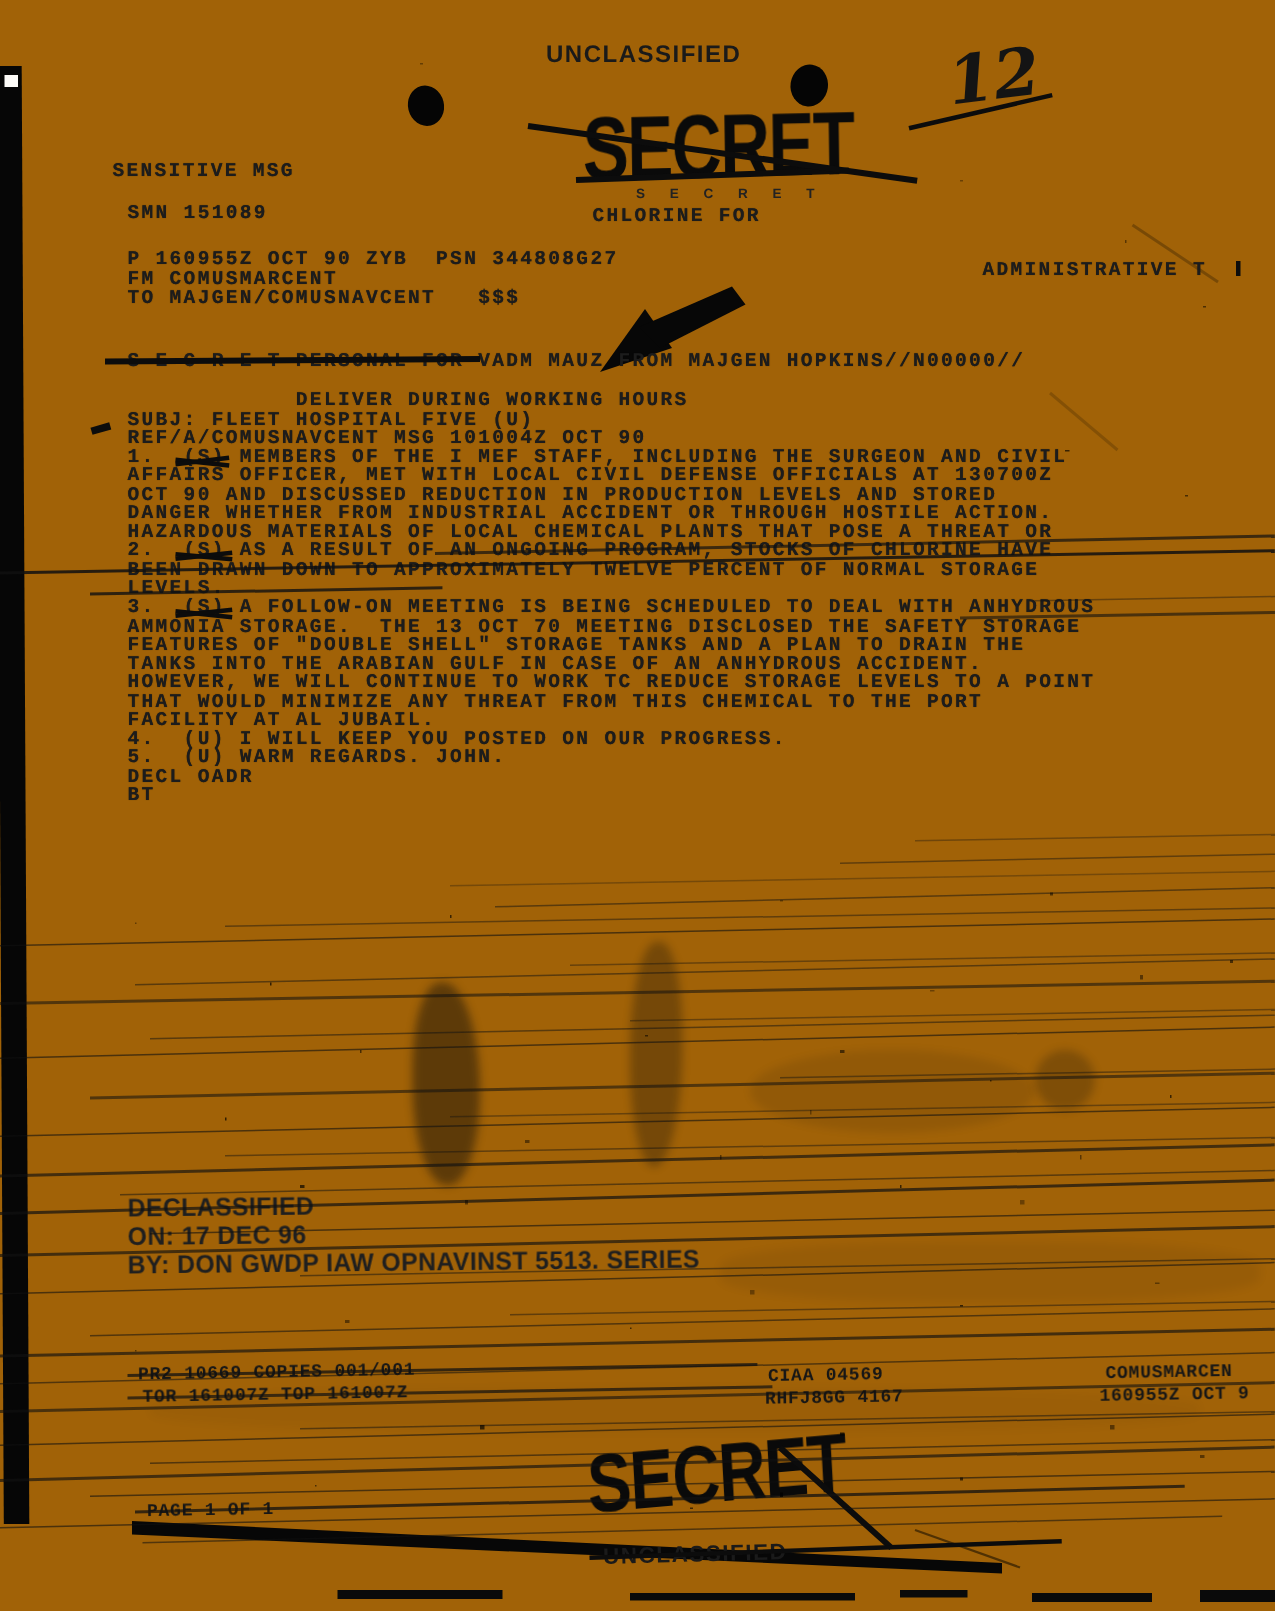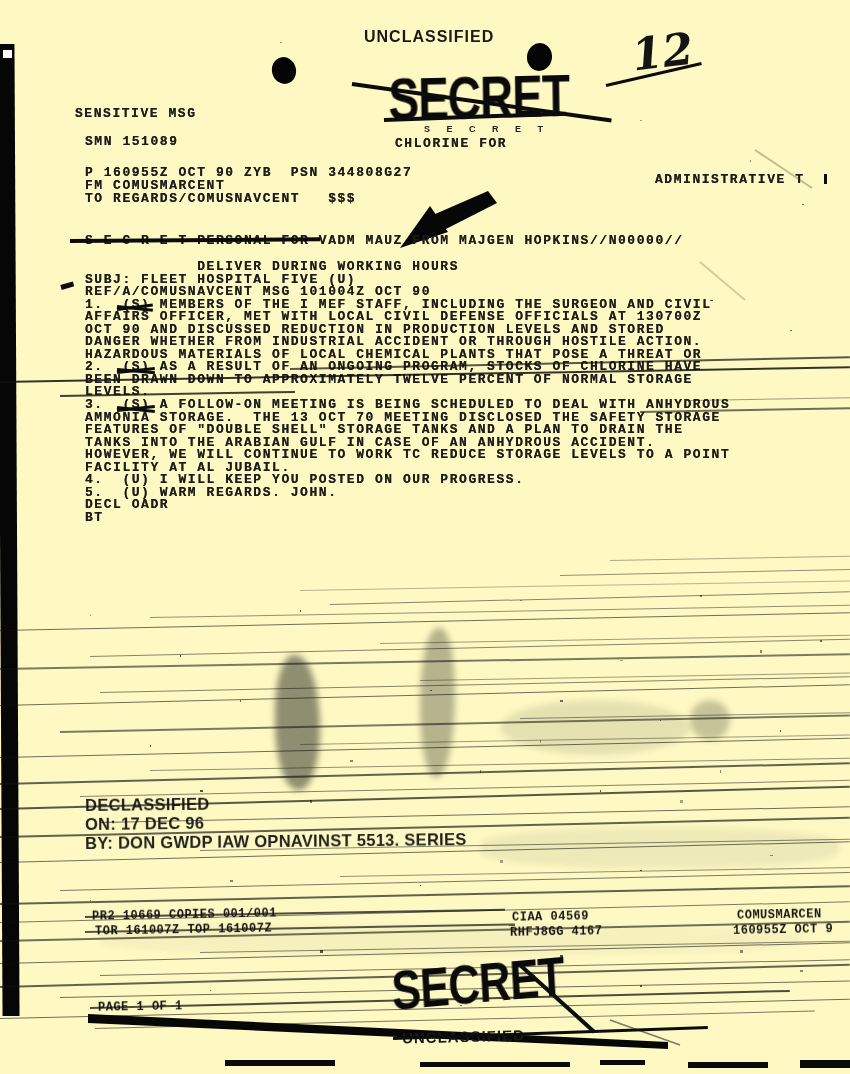--- a/index.html
+++ b/index.html
@@ -1,18 +1,18 @@
 <!DOCTYPE html>
 <html><head>
 <meta charset="utf-8">
 <style>
   html,body{margin:0;padding:0;background:#ffffff;}
   .page{
     position:relative; width:850px; height:1074px; overflow:hidden;
-    background:#fef9c3;
+    background:#a16207;
     font-family:"Liberation Mono","DejaVu Sans Mono",monospace;
     color:#1b1b1b;
     text-decoration:underline;
   }
   .mono{
     position:absolute; white-space:pre;
     font-family:"Liberation Mono","DejaVu Sans Mono",monospace;
     font-weight:bold; font-size:13px; letter-spacing:1.55px; color:#1c1c1c;
     text-shadow:0 0 0.5px rgba(20,20,20,.8);
   }
@@ -93,21 +93,21 @@
   <div class="hw" style="left:632px;top:26px;">12</div>
   <div class="strike" style="left:606px;top:84px;width:98px;height:3px;transform:rotate(-13deg);"></div>
 
   <div class="mono" style="left:75px;top:106px;">SENSITIVE MSG</div>
   <div class="mono" style="left:85px;top:134px;">SMN 151089</div>
   <div class="mono" style="left:395px;top:136px;">CHLORINE FOR</div>
   <div class="mono" style="left:85px;top:165px;">P 160955Z OCT 90 ZYB  PSN 344808G27</div>
   <div class="mono" style="left:655px;top:172px;">ADMINISTRATIVE T</div>
   <div class="strike" style="left:824px;top:174px;width:3px;height:10px;"></div>
   <div class="mono" style="left:85px;top:178px;">FM COMUSMARCENT</div>
-  <div class="mono" style="left:85px;top:191px;">TO REGARDS/COMUSNAVCENT   $$$</div>
+  <div class="mono" style="left:85px;top:191px;">TO MAJGEN/COMUSNAVCENT   $$$</div>
 
   <svg style="left:398px;top:190px;" width="100" height="60" viewBox="0 0 100 60">
     <polygon points="2,58 32,16 50,42" fill="#070707"></polygon>
     <polygon points="28,28 90,1 99,13 42,42" fill="#070707"></polygon>
   </svg>
 
   <div class="mono" style="left:85px;top:233px;">S E C R E T PERSONAL FOR VADM MAUZ FROM MAJGEN HOPKINS//N00000//</div>
   <div class="strike" style="left:70px;top:239px;width:250px;height:4px;transform:rotate(-.4deg);"></div>
 
   <div class="strike" style="left:61px;top:285px;width:13px;height:5px;transform:rotate(-16deg);"></div>
@@ -122,20 +122,21 @@
       <div class="body-line">DANGER WHETHER FROM INDUSTRIAL ACCIDENT OR THROUGH HOSTILE ACTION.</div>
       <div class="body-line">HAZARDOUS MATERIALS OF LOCAL CHEMICAL PLANTS THAT POSE A THREAT OR</div>
       <div class="body-line">2.  (S) AS A RESULT OF AN ONGOING PROGRAM, STOCKS OF CHLORINE HAVE</div>
       <div class="body-line">BEEN DRAWN DOWN TO APPROXIMATELY TWELVE PERCENT OF NORMAL STORAGE</div>
       <div class="body-line">LEVELS.</div>
       <div class="body-line">3.  (S) A FOLLOW-ON MEETING IS BEING SCHEDULED TO DEAL WITH ANHYDROUS</div>
       <div class="body-line">AMMONIA STORAGE.  THE 13 OCT 70 MEETING DISCLOSED THE SAFETY STORAGE</div>
       <div class="body-line">FEATURES OF "DOUBLE SHELL" STORAGE TANKS AND A PLAN TO DRAIN THE</div>
       <div class="body-line">TANKS INTO THE ARABIAN GULF IN CASE OF AN ANHYDROUS ACCIDENT.</div>
       <div class="body-line">HOWEVER, WE WILL CONTINUE TO WORK TC REDUCE STORAGE LEVELS TO A POINT</div>
+      <div class="body-line">THAT WOULD MINIMIZE ANY THREAT FROM THIS CHEMICAL TO THE PORT</div>
       <div class="body-line">FACILITY AT AL JUBAIL.</div>
       <div class="body-line">4.  (U) I WILL KEEP YOU POSTED ON OUR PROGRESS.</div>
       <div class="body-line">5.  (U) WARM REGARDS. JOHN.</div>
       <div class="body-line">DECL OADR</div>
       <div class="body-line">BT</div>
     </div>
 
   <div class="strike" style="left:117px;top:305px;width:36px;height:3px;transform:rotate(6deg);"></div>
   <div class="strike" style="left:117px;top:308px;width:36px;height:3px;transform:rotate(-7deg);"></div>
   <div class="strike" style="left:117px;top:368px;width:38px;height:3px;transform:rotate(5deg);"></div>

